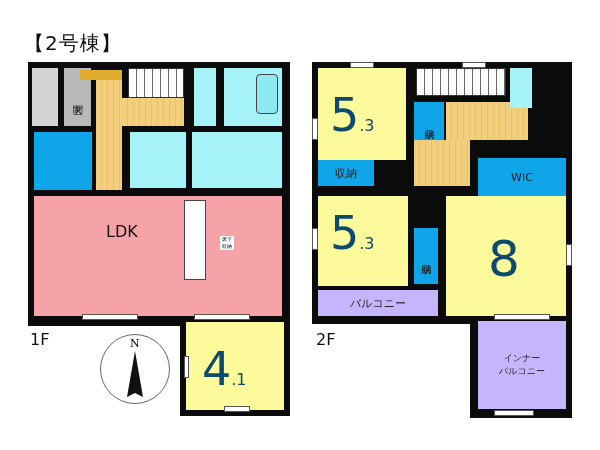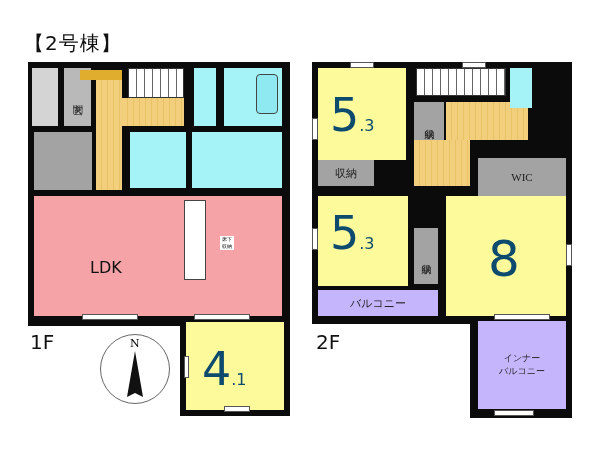--- a/index.html
+++ b/index.html
@@ -1,28 +1,28 @@
 <!DOCTYPE html>
 <html><head>
 <meta charset="utf-8">
 <style>
   html,body{margin:0;padding:0;background:#fff;}
   body{width:600px;height:450px;position:relative;overflow:hidden;font-family:"DejaVu Sans",sans-serif;}
   .abs{position:absolute;}
   .title{left:24px;top:30px;font-size:20px;color:#111;letter-spacing:1px;}
-  .floor-label{font-size:20px;color:#111;}
+  .floor-label{font-size:16px;color:#111;}
   .wall{position:absolute;background:#0b0b0b;}
   .room{position:absolute;}
   .pink{background:#f5a3a6;}
   .yellow{background:#fdfa9c;}
   .cyan{background:#a6f3f7;}
   .gray{background:#c4b5fd;}
   .dgray{background:#b9b9b9;}
   .wood{background:repeating-linear-gradient(90deg,#f1cf7d 0 5px,#e9c266 5px 6px);}
-  .white{background:#a3a3a3;font-family:Liberation Serif, serif;}
+  .white{background:#0ea5e9;}
   .big{font-size:46px;color:#0c4a6e;line-height:1;}
   .small{font-size:16px;}
   .lbl{font-size:11px;color:#222;}
   .vlbl{font-size:10px;color:#222;writing-mode:vertical-rl;text-orientation:upright;}
   .win{position:absolute;background:#fff;border:1px solid #555;box-sizing:border-box;}
   .stairs{position:absolute;background:repeating-linear-gradient(90deg,#fff 0 7px,#666 7px 8px);border:1px solid #333;box-sizing:border-box;}
 </style>
 </head>
 <body>
 
@@ -49,21 +49,21 @@
   <div class="room cyan" style="left:194px;top:68px;width:22px;height:58px;"></div>
 
   <div class="room cyan" style="left:224px;top:68px;width:58px;height:58px;">
     <div style="position:absolute;left:32px;top:6px;width:20px;height:38px;border:1px solid #444;border-radius:4px;background:#8ee9f0;"></div>
   </div>
 
   <div class="room cyan" style="left:130px;top:132px;width:56px;height:56px;"></div>
   <div class="room cyan" style="left:192px;top:132px;width:90px;height:56px;"></div>
 
   <div class="room pink" style="left:34px;top:196px;width:248px;height:120px;">
-    <div class="abs" style="left:56px;top:26px;font-size:16px;color:#111;margin-top:36px;">LDK</div>
+    <div class="abs" style="left:72px;top:26px;font-size:16px;color:#111;">LDK</div>
     <div class="abs" style="left:150px;top:4px;width:22px;height:80px;background:#fff;border:1px solid #444;box-sizing:border-box;"></div>
     <div class="abs" style="left:186px;top:40px;width:14px;height:14px;background:#fff;font-size:5px;text-align:center;line-height:7px;">床下収納</div>
   </div>
 
   <div class="wall" style="left:180px;top:316px;width:110px;height:100px;"></div>
   <div class="room yellow" style="left:186px;top:322px;width:98px;height:88px;">
     <div class="abs big" style="left:16px;top:24px;">
       <span>4</span><span class="small">.1</span>
     </div>
   </div>

